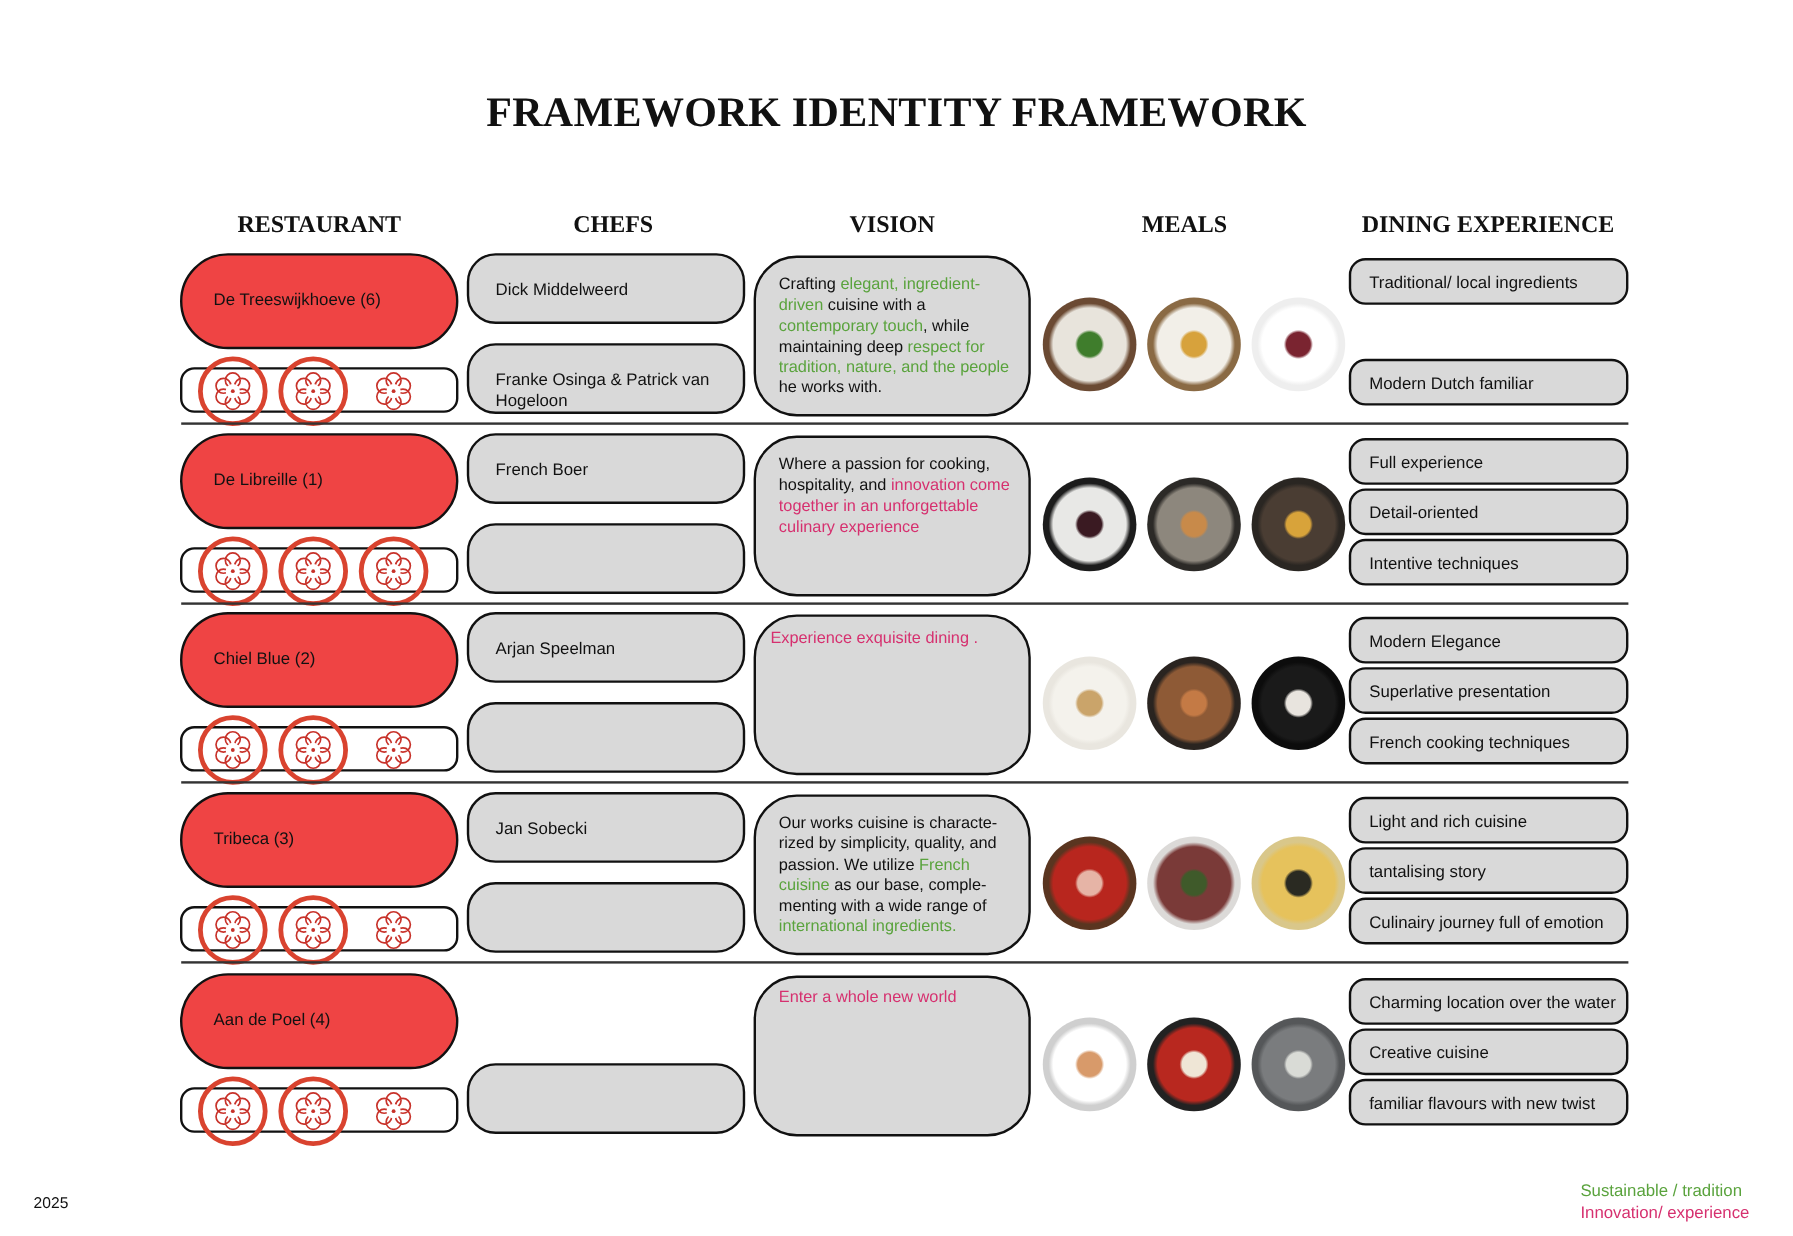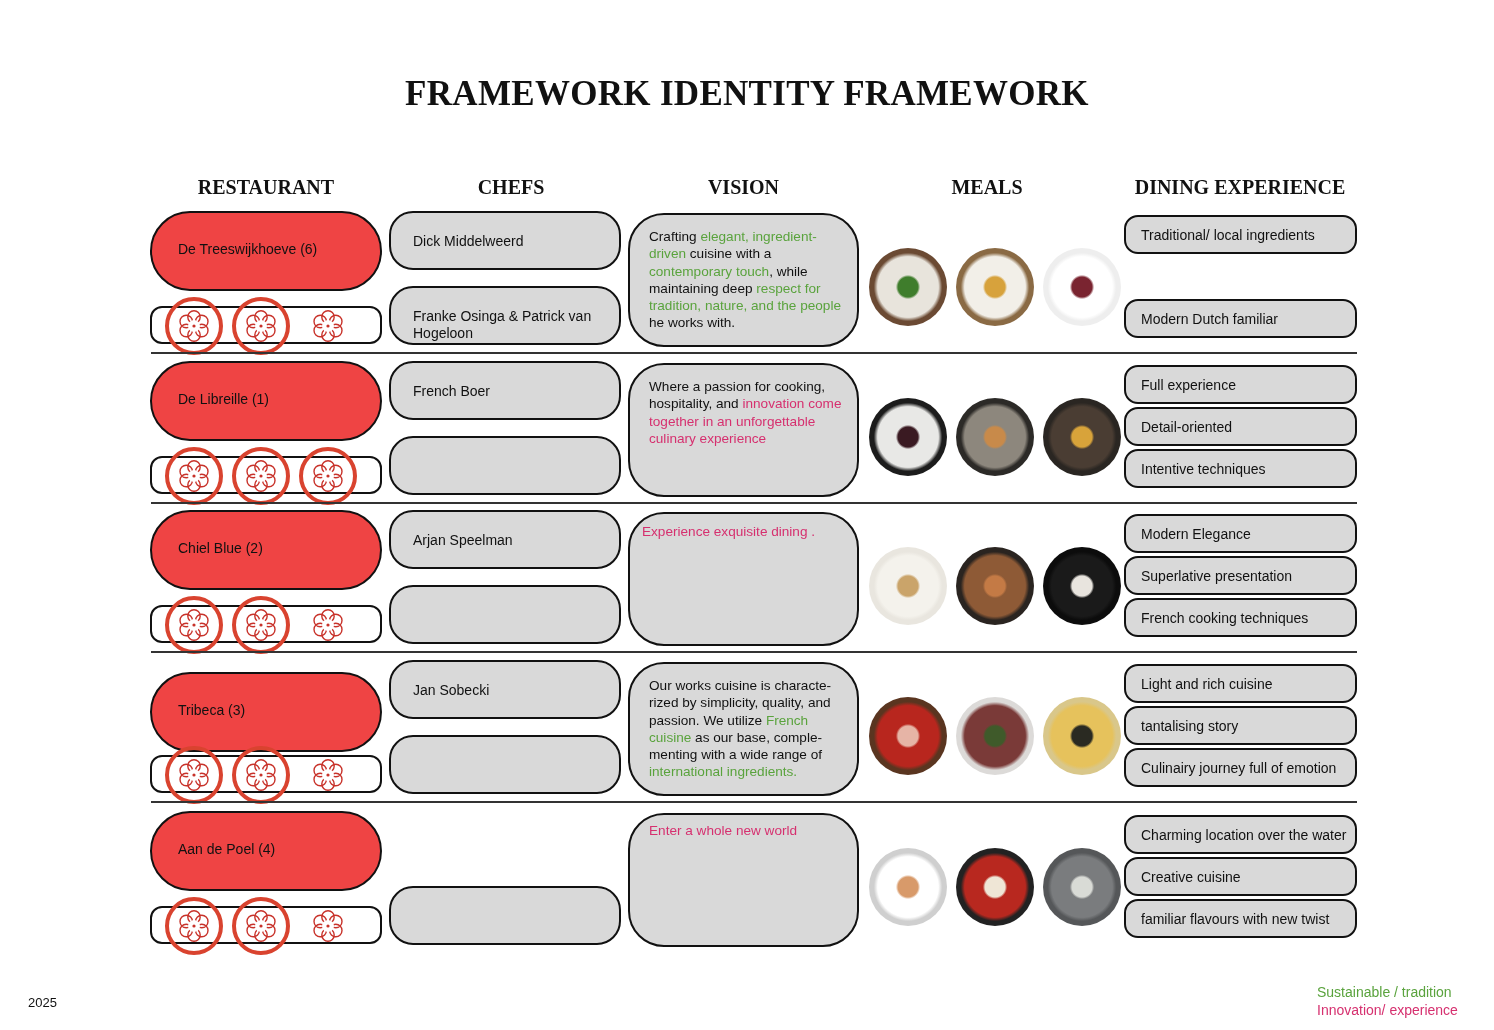--- a/index.html
+++ b/index.html
@@ -199,21 +199,21 @@
       </div>
       <div class="exp-pill" style="top:46px">
         <span>Superlative presentation</span>
       </div>
       <div class="exp-pill" style="top:88px">
         <span>French cooking techniques</span>
       </div>
     </div>
     <div class="divider" style="top: 651px;"></div>
     <div class="row" style="top: 660px;">
-      <div class="pill restaurant-pill" style="top:12px">
+      <div class="pill restaurant-pill" style="top:0px">
         <span>Tribeca (3)</span>
       </div>
       <div class="pill stars-bar" style="top:95px"></div>
       <div class="star-wrap" style="left:165px;top:86px">
         <div class="ring"></div>
         <svg viewBox="-17 -17 34 34">
           <path fill="none" stroke="#c8322a" stroke-width="1.4" d="M 6.20 -9.00 A 6.2 6.2 0 1 0 -6.20 -9.00 A 6.2 6.2 0 1 0 6.20 -9.00 M 13.99 -4.50 A 6.2 6.2 0 1 0 1.59 -4.50 A 6.2 6.2 0 1 0 13.99 -4.50 M 13.99 4.50 A 6.2 6.2 0 1 0 1.59 4.50 A 6.2 6.2 0 1 0 13.99 4.50 M 6.20 9.00 A 6.2 6.2 0 1 0 -6.20 9.00 A 6.2 6.2 0 1 0 6.20 9.00 M -1.59 4.50 A 6.2 6.2 0 1 0 -13.99 4.50 A 6.2 6.2 0 1 0 -1.59 4.50 M -1.59 -4.50 A 6.2 6.2 0 1 0 -13.99 -4.50 A 6.2 6.2 0 1 0 -1.59 -4.50 "></path>
           <circle cx="0" cy="0" r="6" fill="#fff" stroke="none"></circle>
           <circle cx="0" cy="0" r="1.6" fill="#c8322a"></circle>
         </svg>

